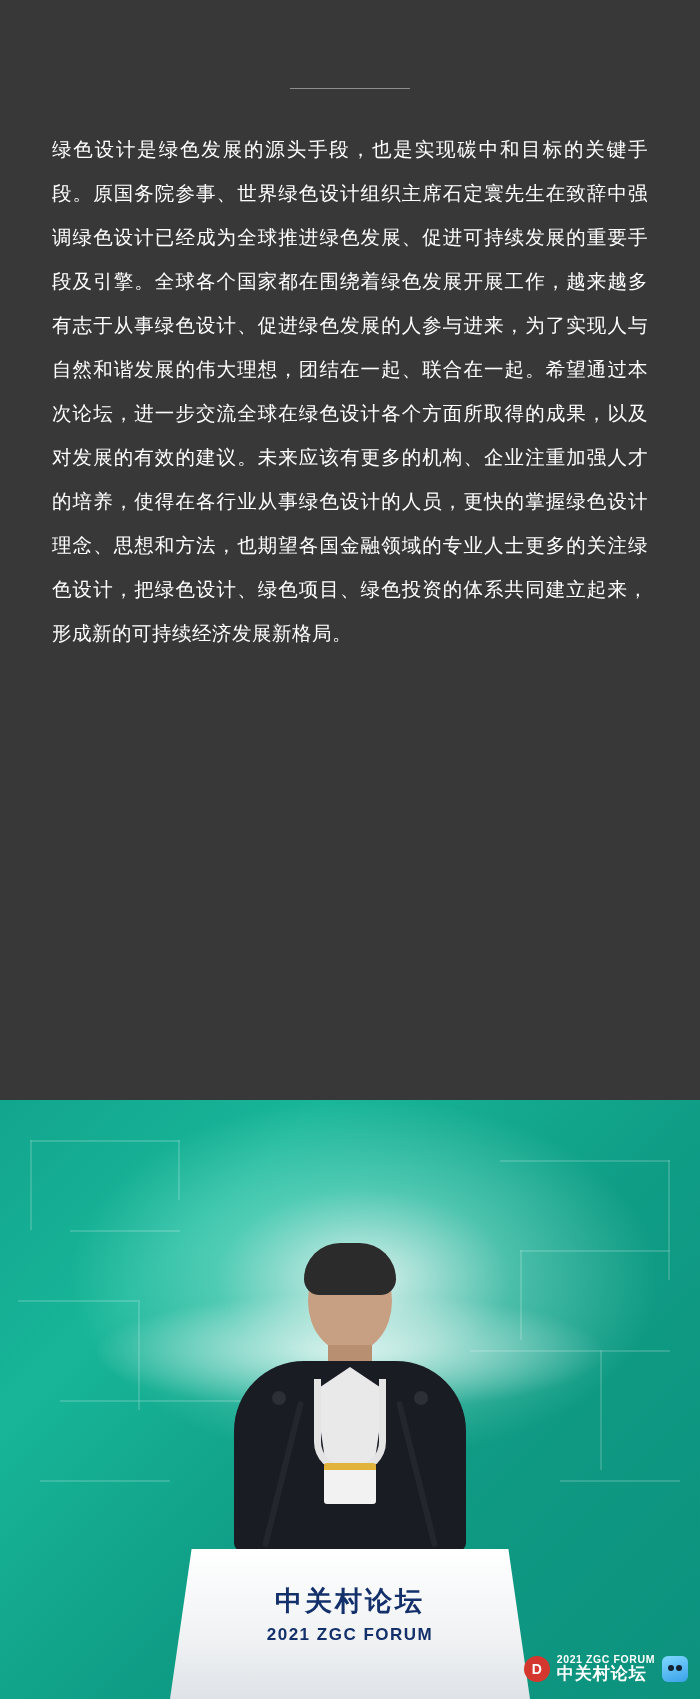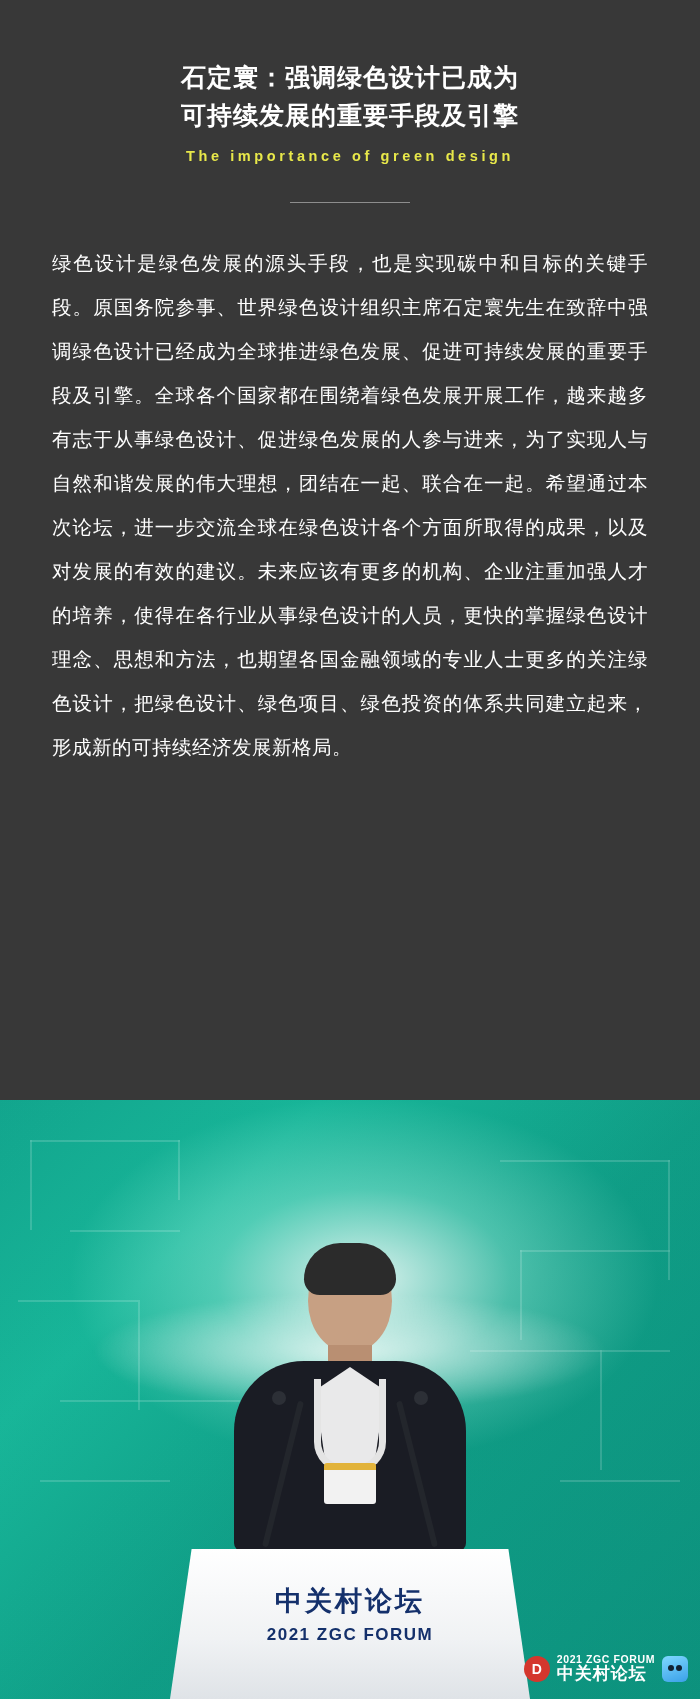--- a/index.html
+++ b/index.html
@@ -276,25 +276,20 @@
   .wm-mascot::before { left: 6px; }
   .wm-mascot::after  { right: 6px; }
 </style>
 </head>
 <body>
 
 <div class="page">
 
   <div class="article">
 
-    <div class="title-block">
-      <div class="title-line">石定寰：强调绿色设计已成为</div>
-      <div class="title-line">可持续发展的重要手段及引擎</div>
-      <div class="subtitle-en">The  importance  of  green  design</div>
-    </div>
 
     <div class="divider"></div>
 
     <div class="body-text">绿色设计是绿色发展的源头手段，也是实现碳中和目标的关键手段。原国务院参事、世界绿色设计组织主席石定寰先生在致辞中强调绿色设计已经成为全球推进绿色发展、促进可持续发展的重要手段及引擎。全球各个国家都在围绕着绿色发展开展工作，越来越多有志于从事绿色设计、促进绿色发展的人参与进来，为了实现人与自然和谐发展的伟大理想，团结在一起、联合在一起。希望通过本次论坛，进一步交流全球在绿色设计各个方面所取得的成果，以及对发展的有效的建议。未来应该有更多的机构、企业注重加强人才的培养，使得在各行业从事绿色设计的人员，更快的掌握绿色设计理念、思想和方法，也期望各国金融领域的专业人士更多的关注绿色设计，把绿色设计、绿色项目、绿色投资的体系共同建立起来，形成新的可持续经济发展新格局。</div>
   </div>
 
   <div class="photo">
     <div class="bg-green"></div>
 
     <div class="circuit">

